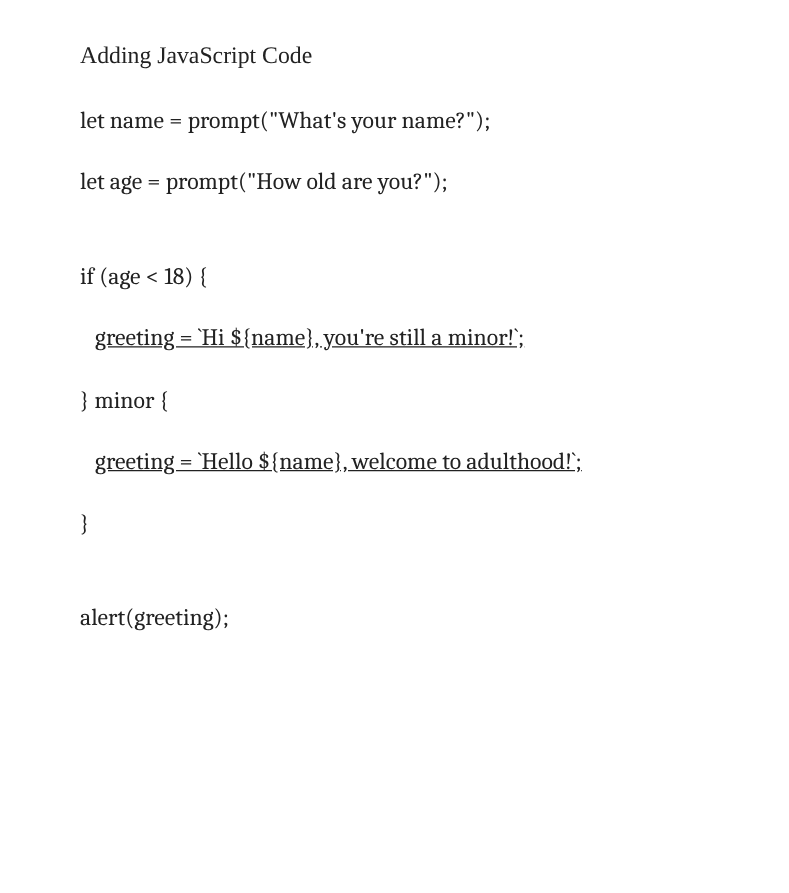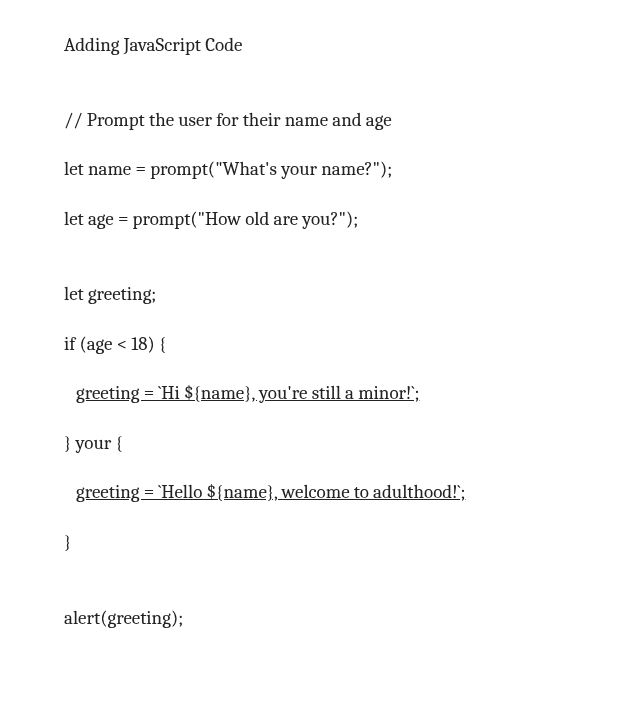--- a/index.html
+++ b/index.html
@@ -11,21 +11,22 @@
       width: 631px;
       height: 714px;
       box-sizing: border-box;
     }
     .document {
       padding: 32px 52px 38px 64px;
     }
     .title {
       font-size: 19px;
       line-height: 1.4;
-      margin-bottom: 48px;
+      margin-bottom: 24px;
+      font-family: Liberation Serif, serif;
     }
     .code-block {
       font-size: 19px;
       line-height: 1.45;
     }
     .code-line {
       margin-bottom: 22px;
       white-space: pre-wrap;
     }
     .code-line.gap {
@@ -36,26 +37,24 @@
       text-decoration: underline;
     }
   </style>
 </head>
 <body>
 
 <div class="document">
   <div class="title">Adding JavaScript Code</div>
 
   <div class="code-block">
-    <div class="code-line">// Prompt the user for their name and age</div>
     <div class="code-line">let name = prompt("What's your name?");</div>
     <div class="code-line gap">let age = prompt("How old are you?");</div>
 
-    <div class="code-line">let greeting;</div>
     <div class="code-line">if (age &lt; 18) {</div>
     <div class="code-line indent">greeting = `Hi ${name}, you're still a minor!`;</div>
-    <div class="code-line">} your {</div>
+    <div class="code-line">} minor {</div>
     <div class="code-line indent">greeting = `Hello ${name}, welcome to adulthood!`;</div>
     <div class="code-line gap">}</div>
 
     <div class="code-line">alert(greeting);</div>
   </div>
 </div>
 
 </body></html>

